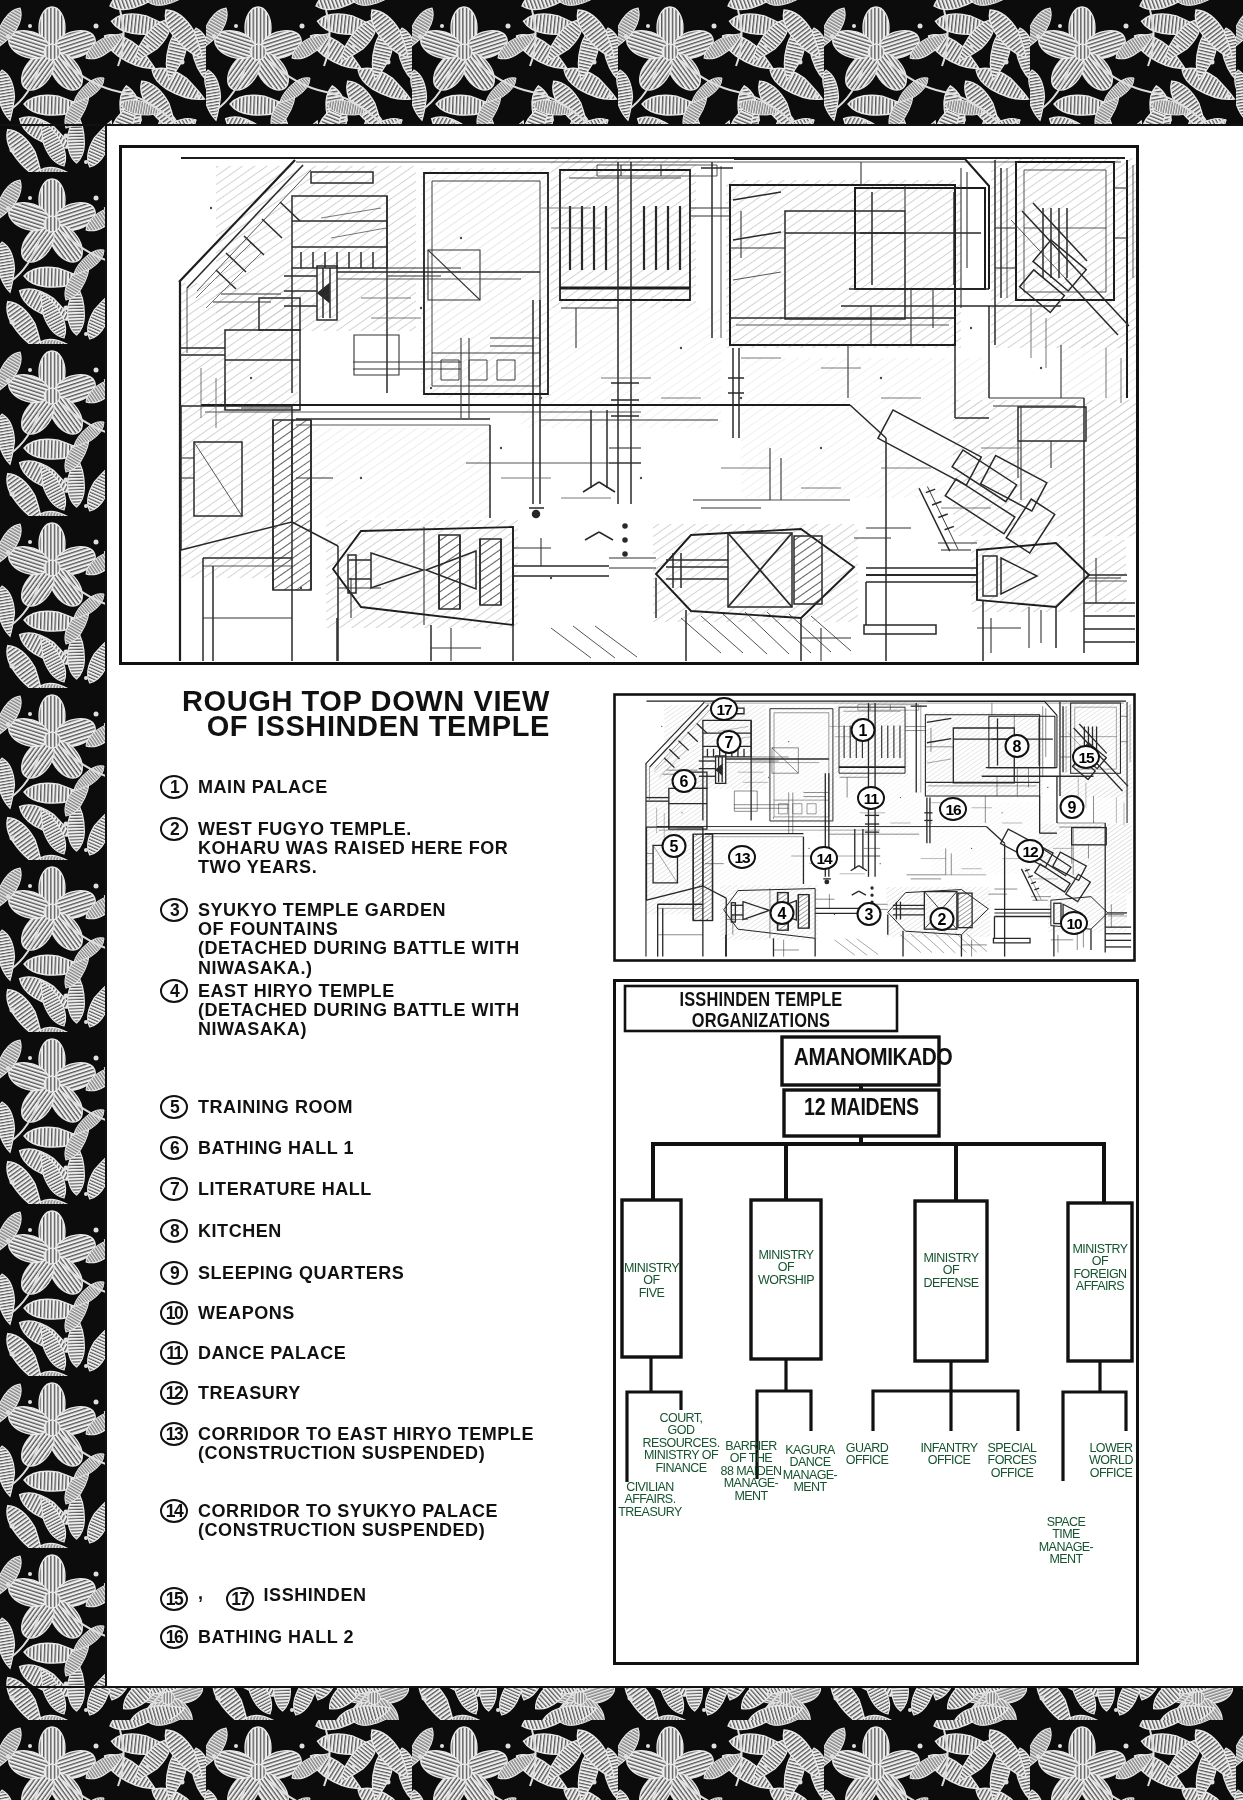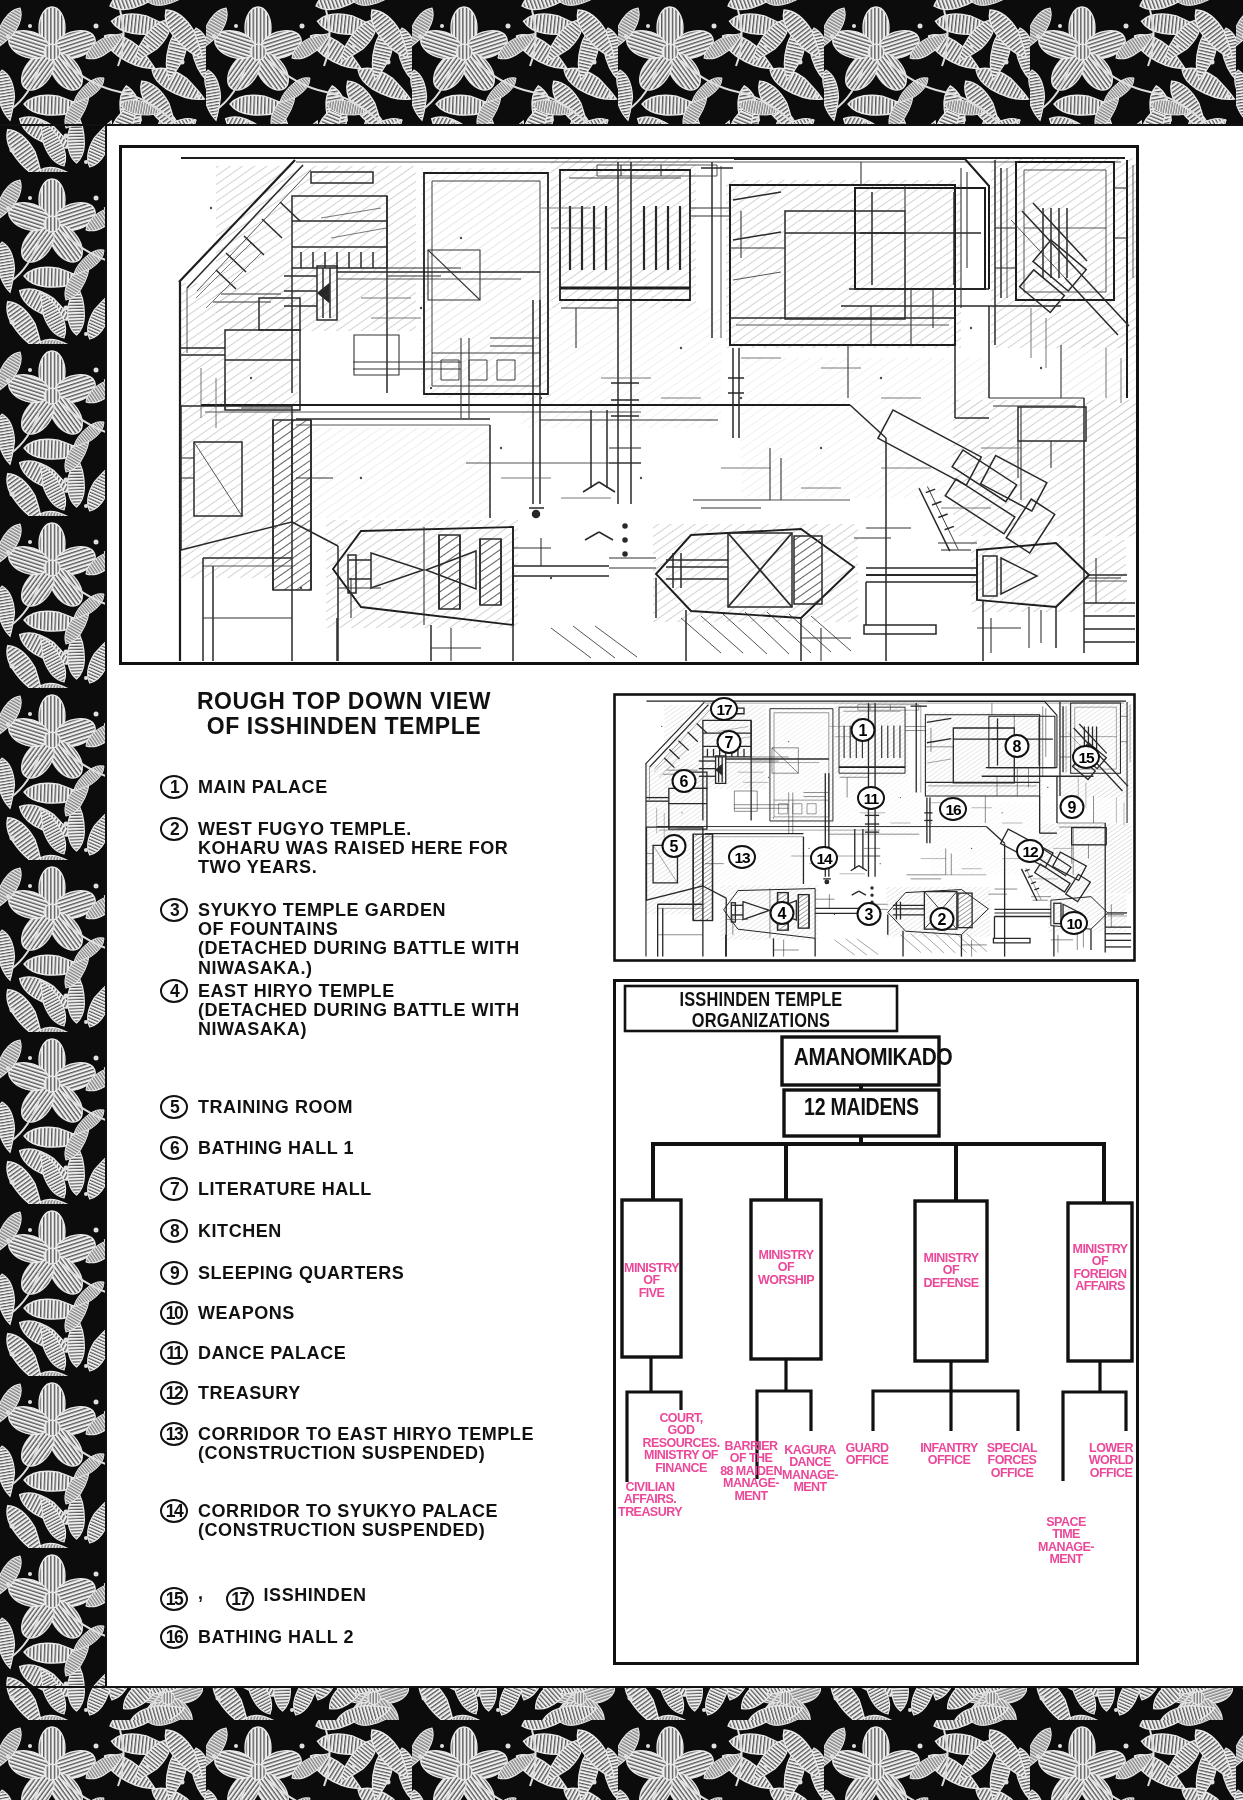--- a/index.html
+++ b/index.html
@@ -6,21 +6,21 @@
   body{width:1243px;height:1800px;position:relative;background:#fff;overflow:hidden;
        font-family:"Liberation Sans",sans-serif;}
   .abs{position:absolute;}
   .b{font-weight:bold;color:#111;}
   .item{position:absolute;font-weight:bold;font-size:18px;line-height:19.2px;color:#111;letter-spacing:0.55px;padding-left:38px;}
   .circ{position:absolute;left:0;top:-3px;width:24px;height:20px;border:2.8px solid #111;border-radius:50%;
         text-align:center;font-size:17.5px;line-height:20px;font-weight:bold;letter-spacing:-1.5px;}
   .circ2{position:static;display:inline-block;vertical-align:-6px;margin-right:10px;width:24px;height:20px;
         border:2.8px solid #111;border-radius:50%;text-align:center;font-size:17.5px;line-height:20px;
         font-weight:bold;letter-spacing:-1.5px;}
-  .octext{position:absolute;font-weight:bold;color:#ec4899;text-align:center;
+  .octext{position:absolute;font-weight:normal;color:#14532d;text-align:center;
           font-size:12.5px;line-height:12.4px;transform:translateX(-50%);letter-spacing:-0.55px;white-space:nowrap;}
 </style>
 </head>
 <body>
 <svg class="abs" style="left:0;top:0" width="1243" height="1800" viewBox="0 0 1243 1800">
 <defs>
 
   <pattern id="lst" width="3.6" height="3.6" patternUnits="userSpaceOnUse">
     <rect width="3.6" height="3.6" fill="#f0f0f0"></rect>
     <rect x="2" width="1.05" height="3.6" fill="#2a2a2a"></rect>
@@ -571,21 +571,21 @@
   <path d="M627,1482 L627,1392 L681,1392 L681,1410"></path>
   <line x1="786" y1="1359" x2="786" y2="1391"></line>
   <path d="M757,1479 L757,1391 L811,1391 L811,1431"></path>
   <path d="M873,1431 L873,1391 L1018,1391 L1018,1431"></path>
   <line x1="951" y1="1361" x2="951" y2="1431"></line>
   <line x1="1100" y1="1361" x2="1100" y2="1392"></line>
   <path d="M1063,1481 L1063,1392 L1126,1392 L1126,1431"></path>
 </g>
 </svg>
 
-<div class="abs b" style="left:149px;top:689px;width:390px;text-align:center;font-size:23px;line-height:24.5px;letter-spacing:0.6px;">ROUGH TOP DOWN VIEW<br>OF ISSHINDEN TEMPLE</div>
+<div class="abs b" style="left:160px;top:689px;width:390px;text-align:right;font-size:29px;line-height:24.5px;letter-spacing:0.6px;">ROUGH TOP DOWN VIEW<br>OF ISSHINDEN TEMPLE</div>
 
 <div class="item" style="left:160px;top:778px;"><span class="circ">1</span>MAIN PALACE</div>
 
 <div class="item" style="left:160px;top:820px;"><span class="circ">2</span>WEST FUGYO TEMPLE.<br>KOHARU WAS RAISED HERE FOR<br>TWO YEARS.</div>
 
 <div class="item" style="left:160px;top:901px;"><span class="circ">3</span>SYUKYO TEMPLE GARDEN<br>OF FOUNTAINS<br>(DETACHED DURING BATTLE WITH<br>NIWASAKA.)</div>
 
 <div class="item" style="left:160px;top:982px;"><span class="circ">4</span>EAST HIRYO TEMPLE<br>(DETACHED DURING BATTLE WITH<br>NIWASAKA)</div>
 
 <div class="item" style="left:160px;top:1098px;"><span class="circ">5</span>TRAINING ROOM</div>

